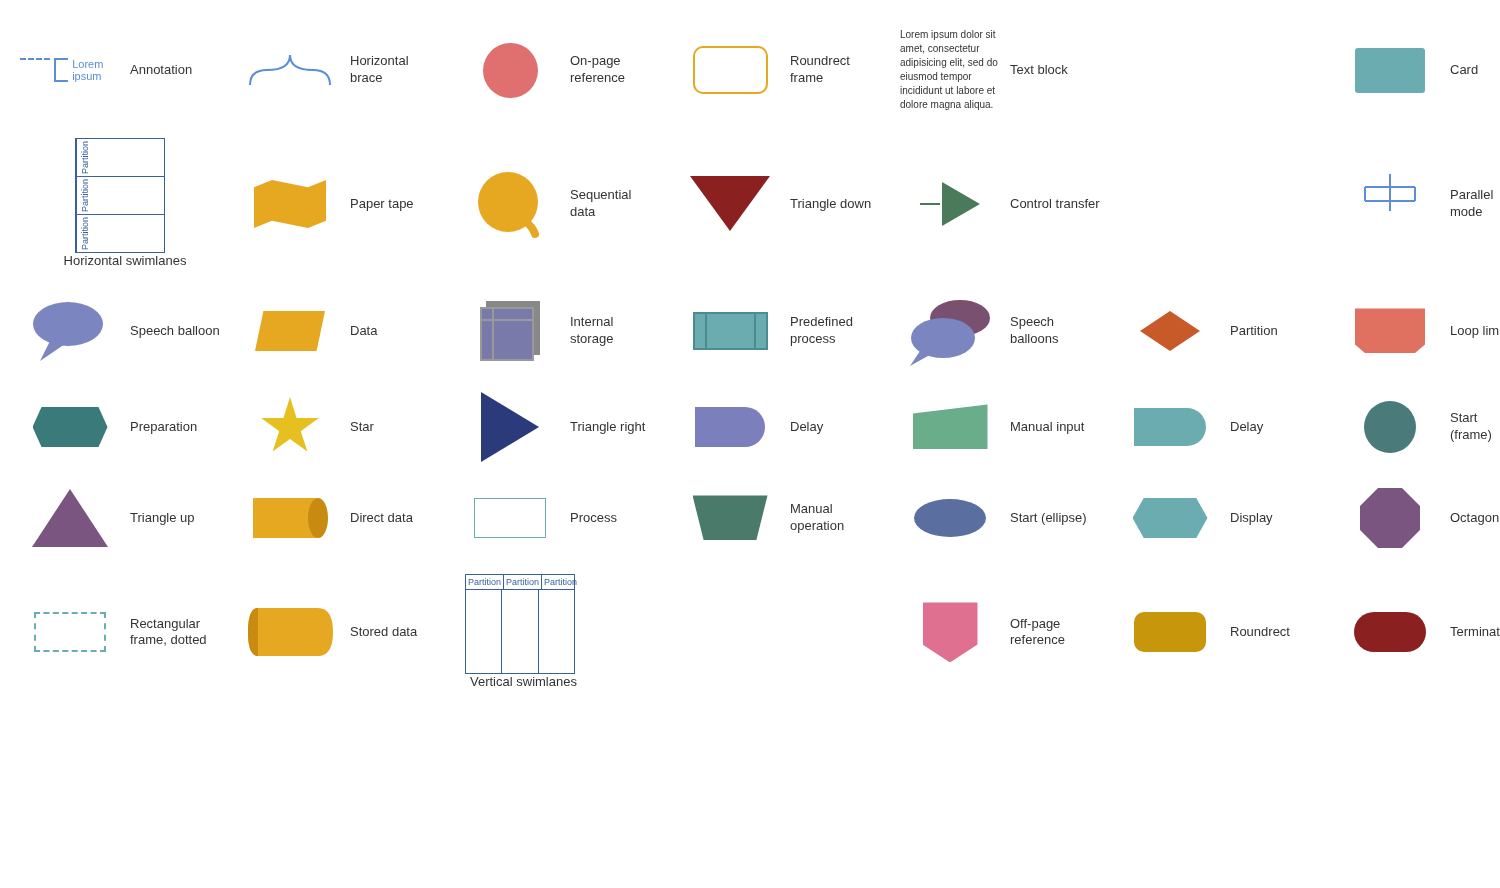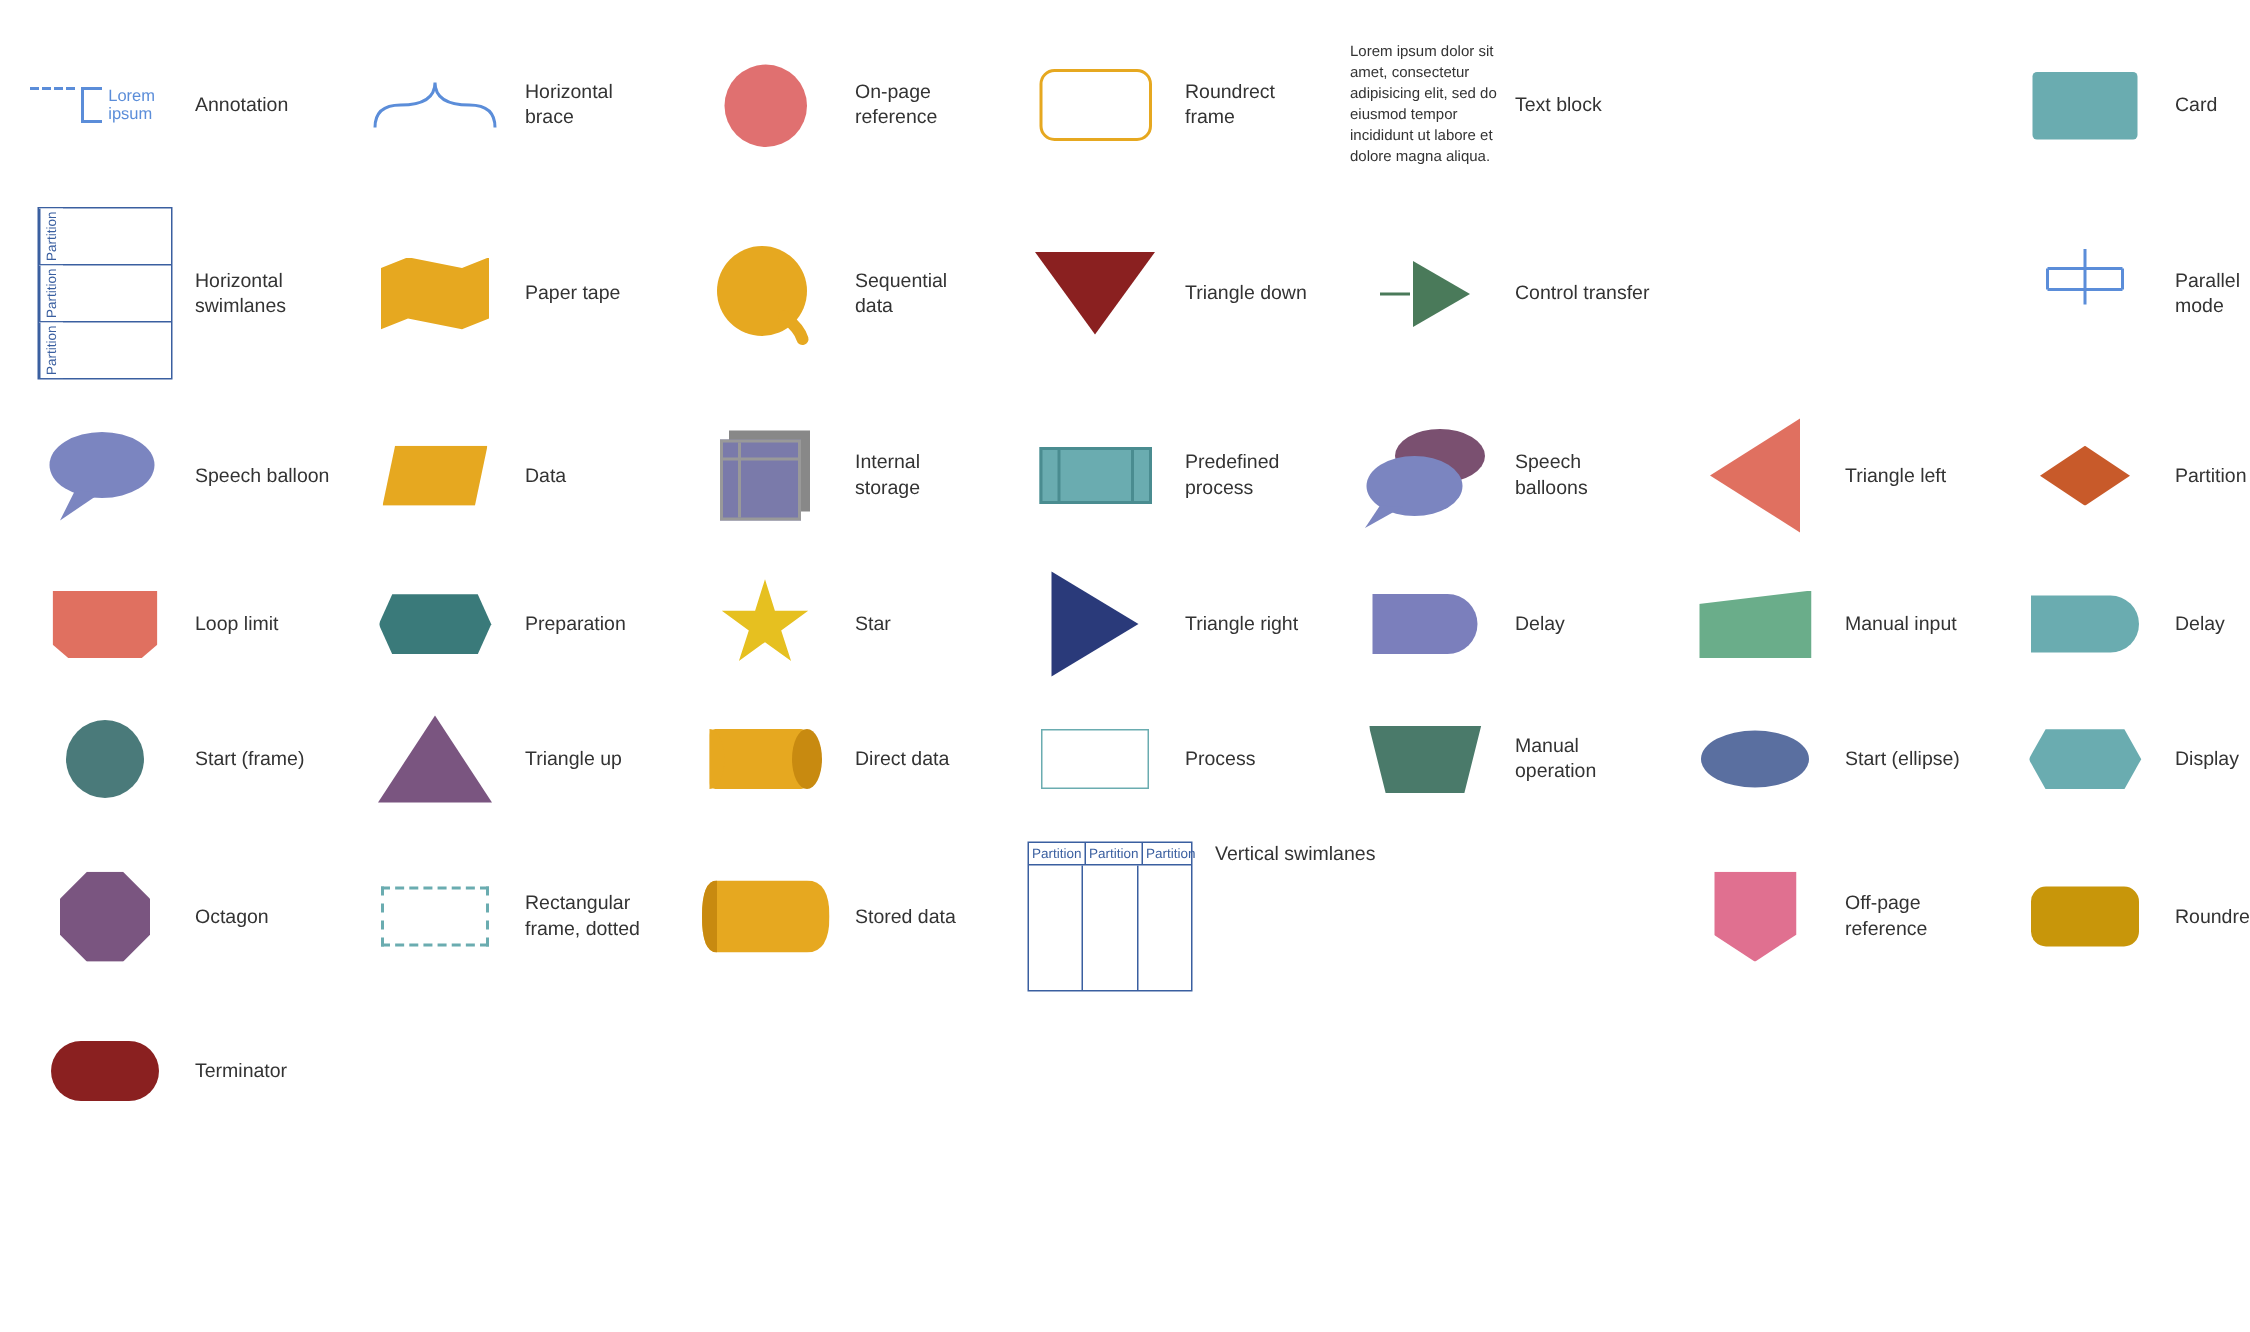--- a/index.html
+++ b/index.html
@@ -22,20 +22,21 @@
 
     .cell {
       display: flex;
       align-items: center;
       padding: 8px 10px;
       min-height: 70px;
     }
 
     .cell.tall {
       min-height: 100px;
+      flex-direction: column;
     }
 
     .shape-area {
       width: 100px;
       display: flex;
       align-items: center;
       justify-content: center;
       flex-shrink: 0;
     }
 
@@ -610,26 +611,20 @@
     <div class="shape-area">
       <svg width="90" height="70" viewBox="0 0 90 70">
         <ellipse cx="55" cy="22" rx="30" ry="18" fill="#7a5070"></ellipse>
         <ellipse cx="38" cy="42" rx="32" ry="20" fill="#7b85c0"></ellipse>
         <polygon points="15,55 5,70 30,56" fill="#7b85c0"></polygon>
       </svg>
     </div>
     <span class="label">Speech balloons</span>
   </div>
 
-  <div class="cell">
-    <div class="shape-area">
-      <div class="triangle-left"></div>
-    </div>
-    <span class="label">Triangle left</span>
-  </div>
 
   <div class="cell">
     <div class="shape-area">
       <div class="decision-shape"></div>
     </div>
     <span class="label">Partition</span>
   </div>
 
   <div class="cell">
     <div class="shape-area">

